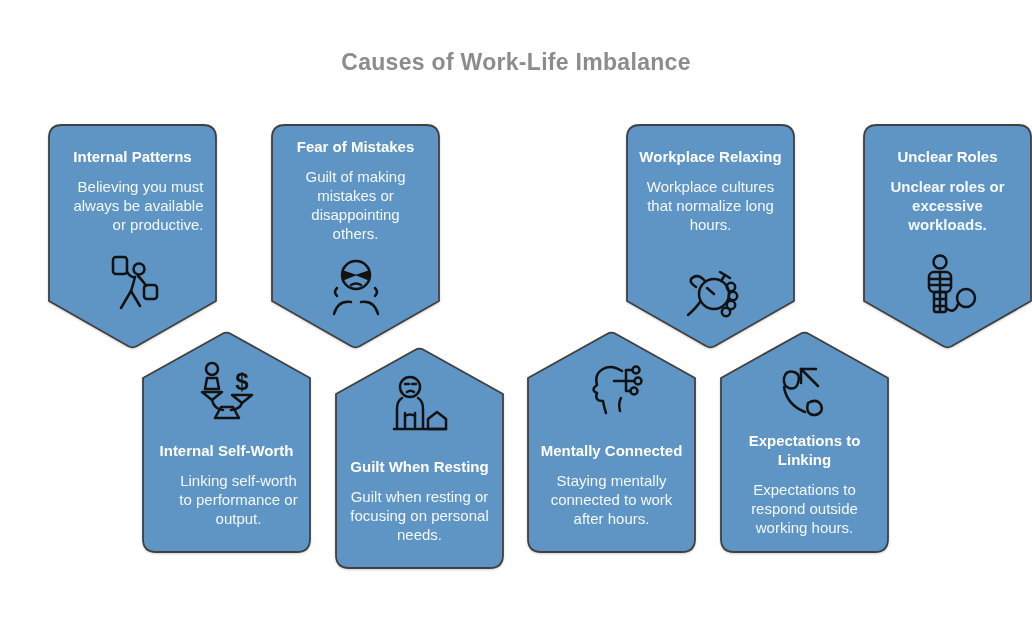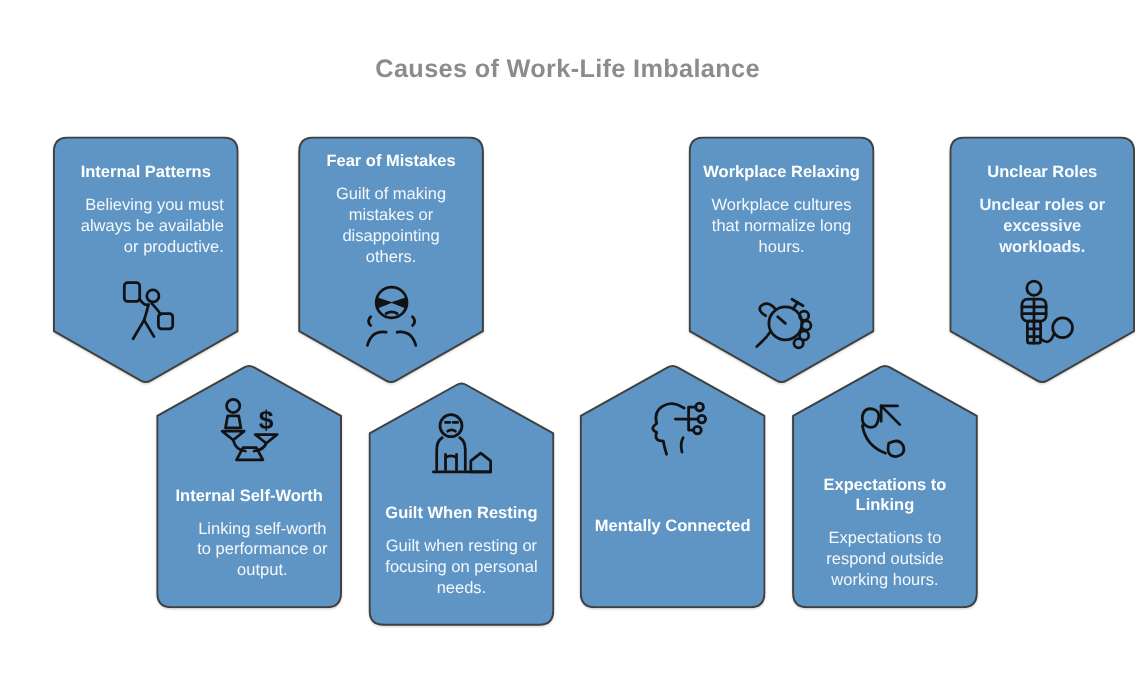--- a/index.html
+++ b/index.html
@@ -205,20 +205,21 @@
           <path d="M49 25 V14 H55"></path>
           <circle cx="59" cy="14" r="3.5"></circle>
           <path d="M49 25 H57"></path>
           <circle cx="61" cy="25" r="3.5"></circle>
           <path d="M49 25 V35 H53"></path>
           <circle cx="57" cy="35" r="3.5"></circle>
         </svg>
       </div>
       <div class="textblock">
         <div class="heading" data-name="card-heading">Mentally Connected</div>
+        <div class="bodytext" data-name="card-body">Staying mentally connected to work after hours.</div>
       </div>
     </div>
   </div>
 
   <div class="card bottom" style="left:720px;top:331px;" data-name="card-expectations-to-respond">
     <svg class="shape" viewBox="0 0 169 222" data-name="card-banner-shape">
       <path d="M 80 3 Q 84.5 0.4 89 3 L 168 47 V 208 Q 168 221 155 221 H 14 Q 1 221 1 208 V 47 Z"></path>
     </svg>
     <div class="content">
       <div class="iconbox">

